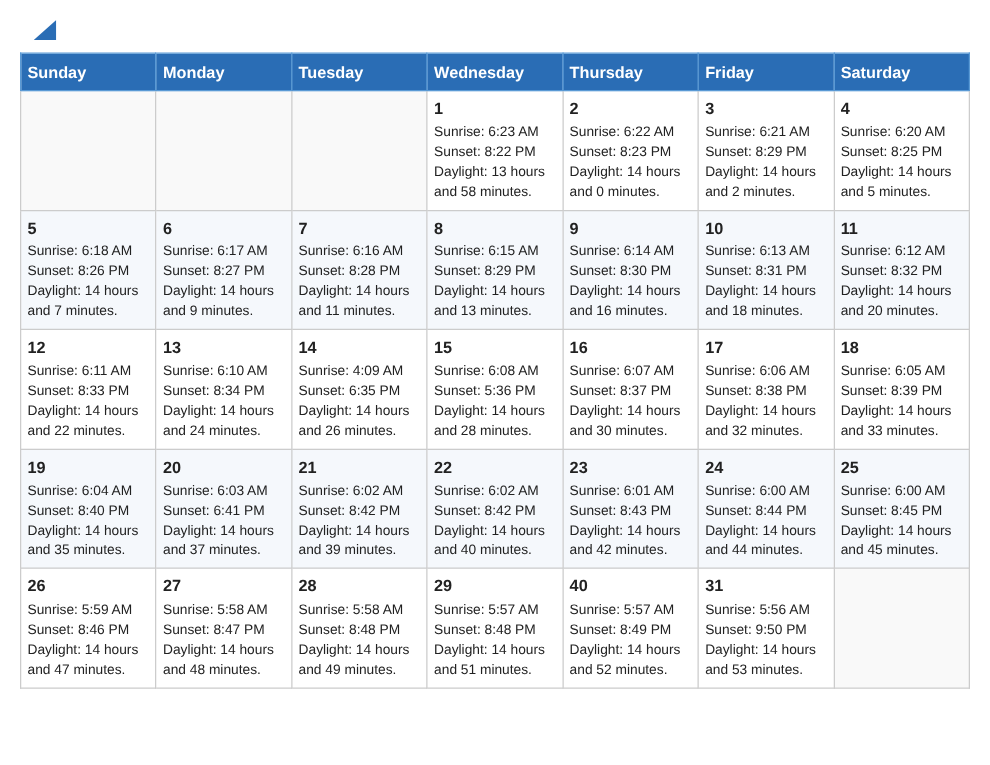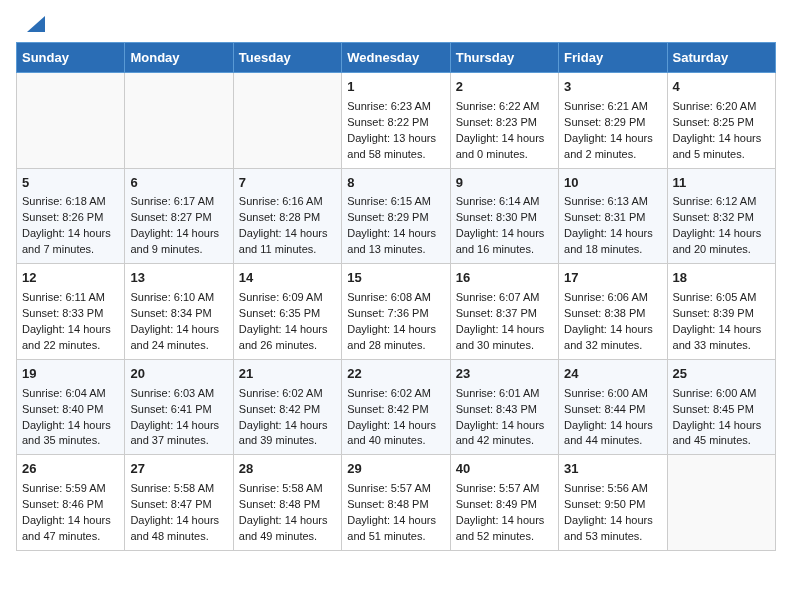--- a/index.html
+++ b/index.html
@@ -203,28 +203,28 @@
             <div class="cell-text">Daylight: 14 hours and 22 minutes.</div>
           </td>
           <td>
             <div class="day-num">13</div>
             <div class="cell-text">Sunrise: 6:10 AM</div>
             <div class="cell-text">Sunset: 8:34 PM</div>
             <div class="cell-text">Daylight: 14 hours and 24 minutes.</div>
           </td>
           <td>
             <div class="day-num">14</div>
-            <div class="cell-text">Sunrise: 6:09 AM</div>
+            <div class="cell-text">Sunrise: 4:09 AM</div>
             <div class="cell-text">Sunset: 6:35 PM</div>
             <div class="cell-text">Daylight: 14 hours and 26 minutes.</div>
           </td>
           <td>
             <div class="day-num">15</div>
             <div class="cell-text">Sunrise: 6:08 AM</div>
-            <div class="cell-text">Sunset: 7:36 PM</div>
+            <div class="cell-text">Sunset: 5:36 PM</div>
             <div class="cell-text">Daylight: 14 hours and 28 minutes.</div>
           </td>
           <td>
             <div class="day-num">16</div>
             <div class="cell-text">Sunrise: 6:07 AM</div>
             <div class="cell-text">Sunset: 8:37 PM</div>
             <div class="cell-text">Daylight: 14 hours and 30 minutes.</div>
           </td>
           <td>
             <div class="day-num">17</div>

